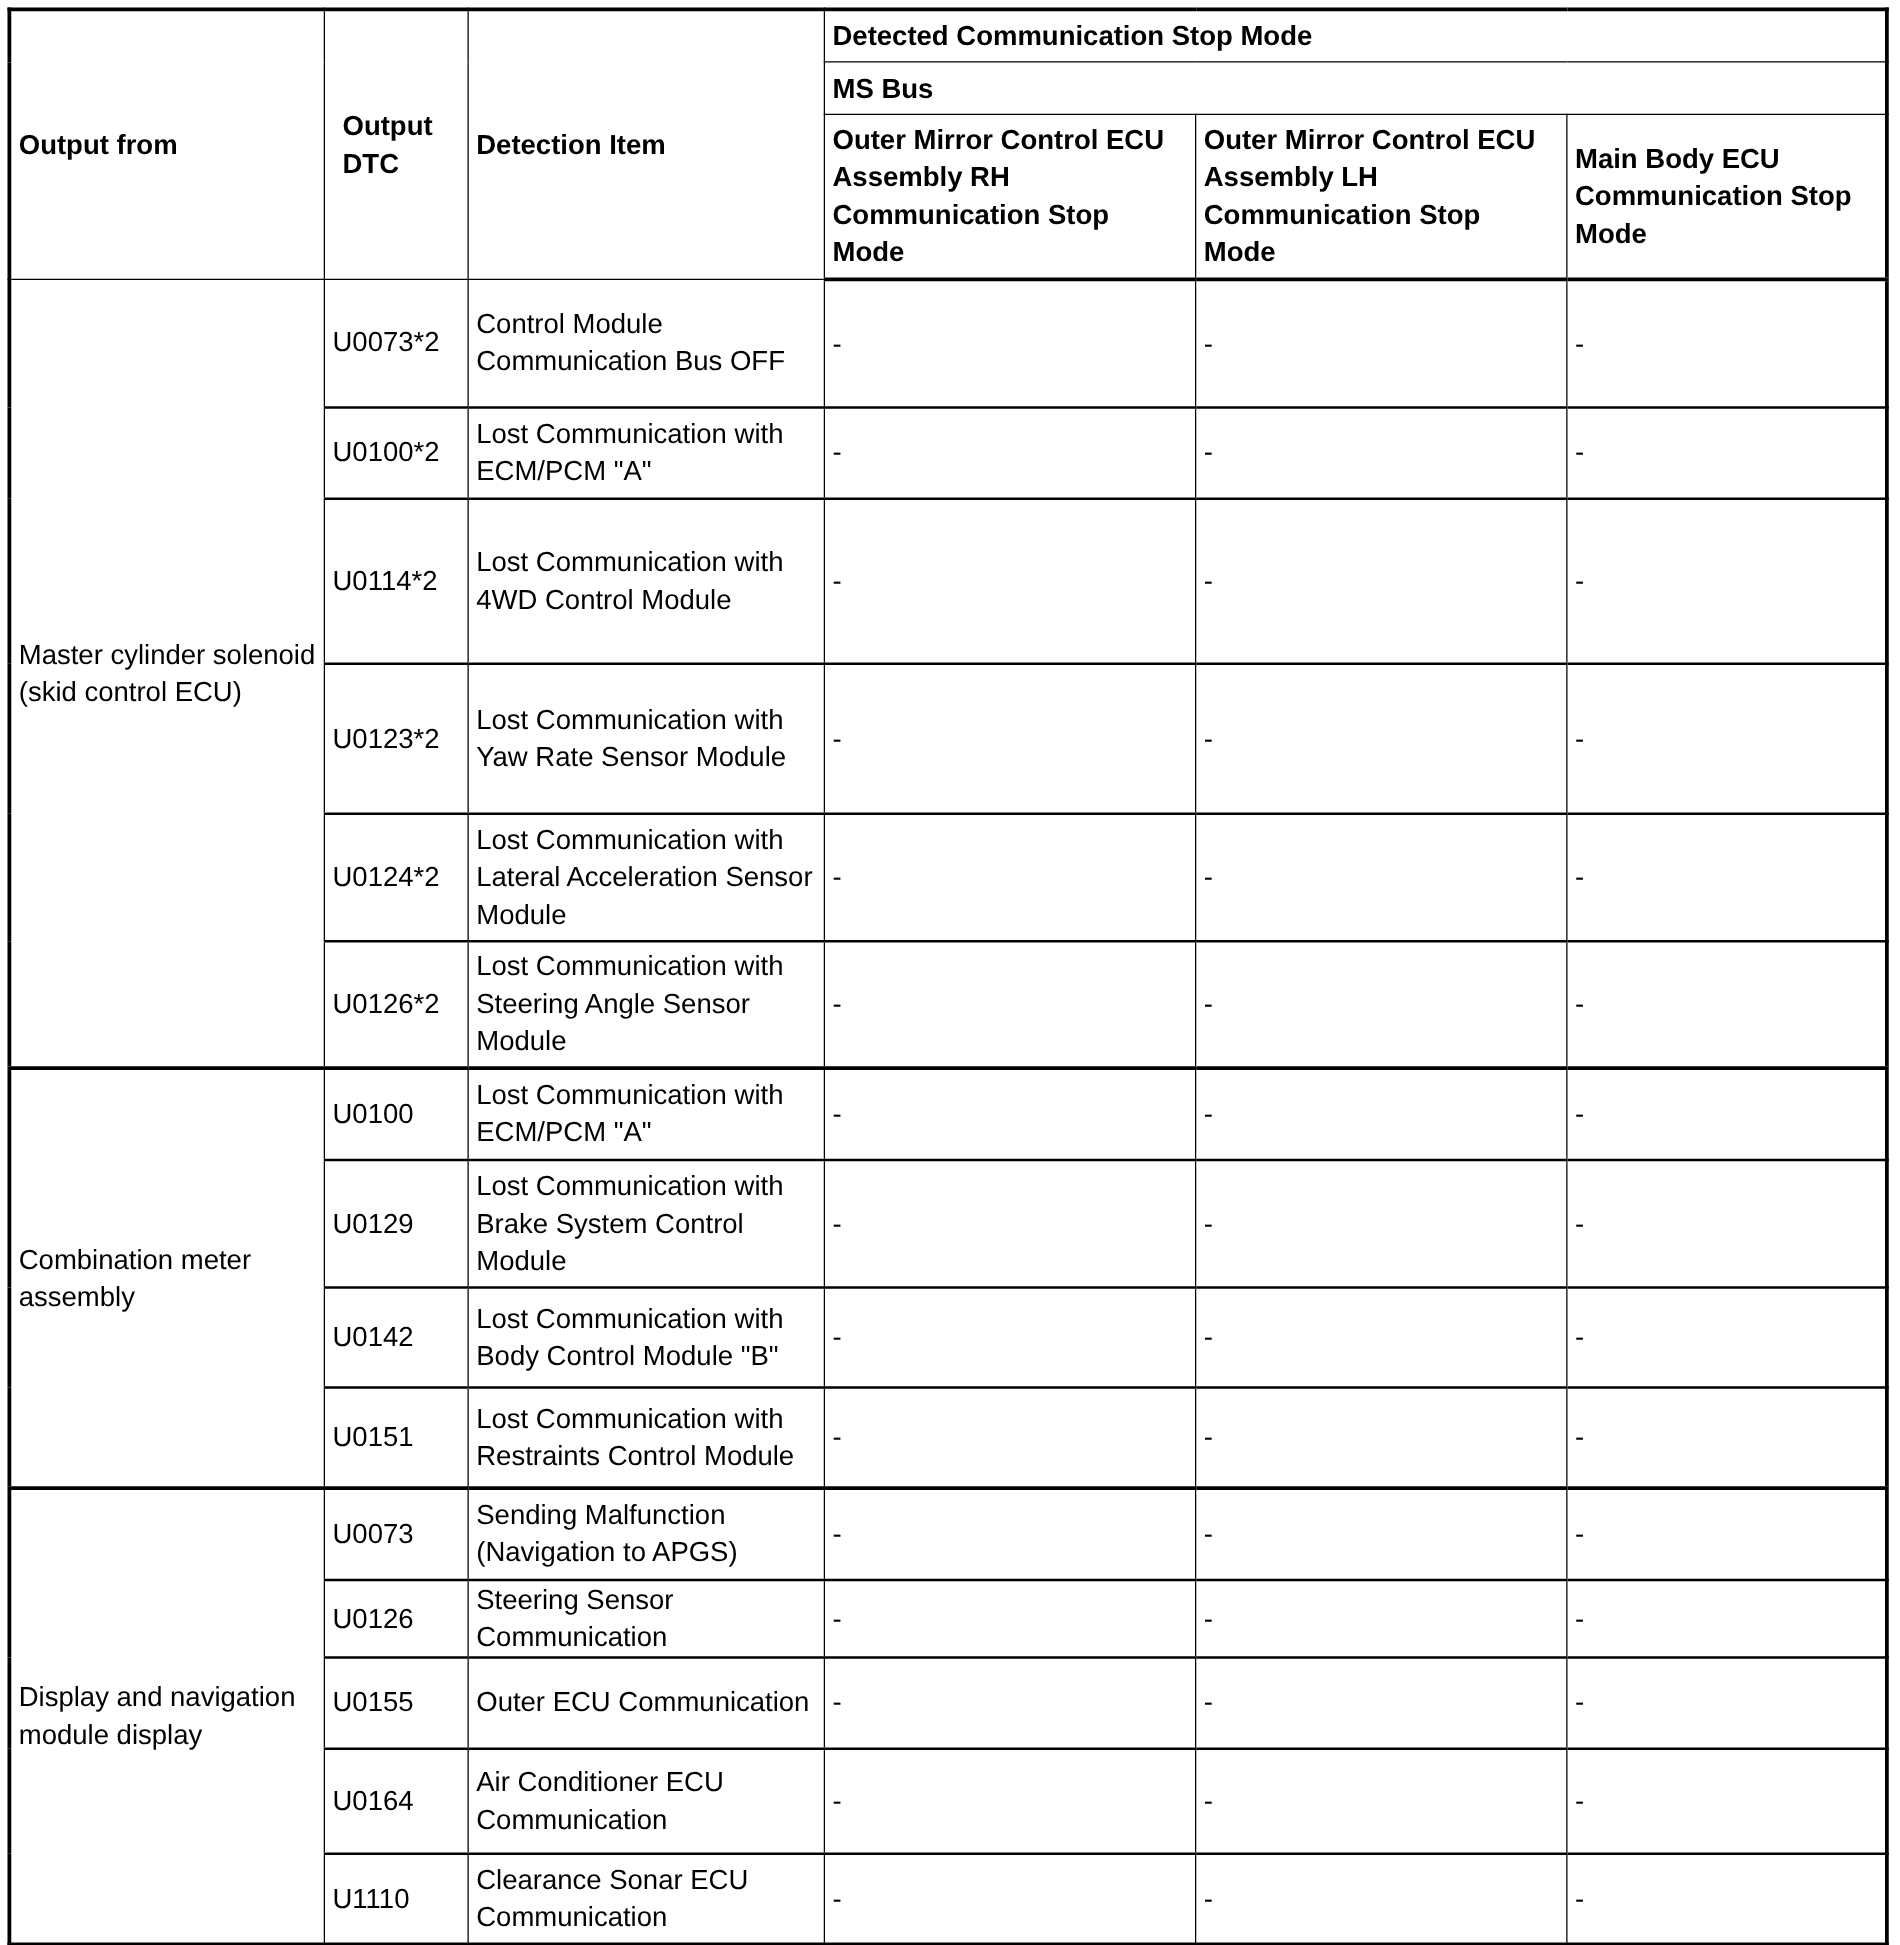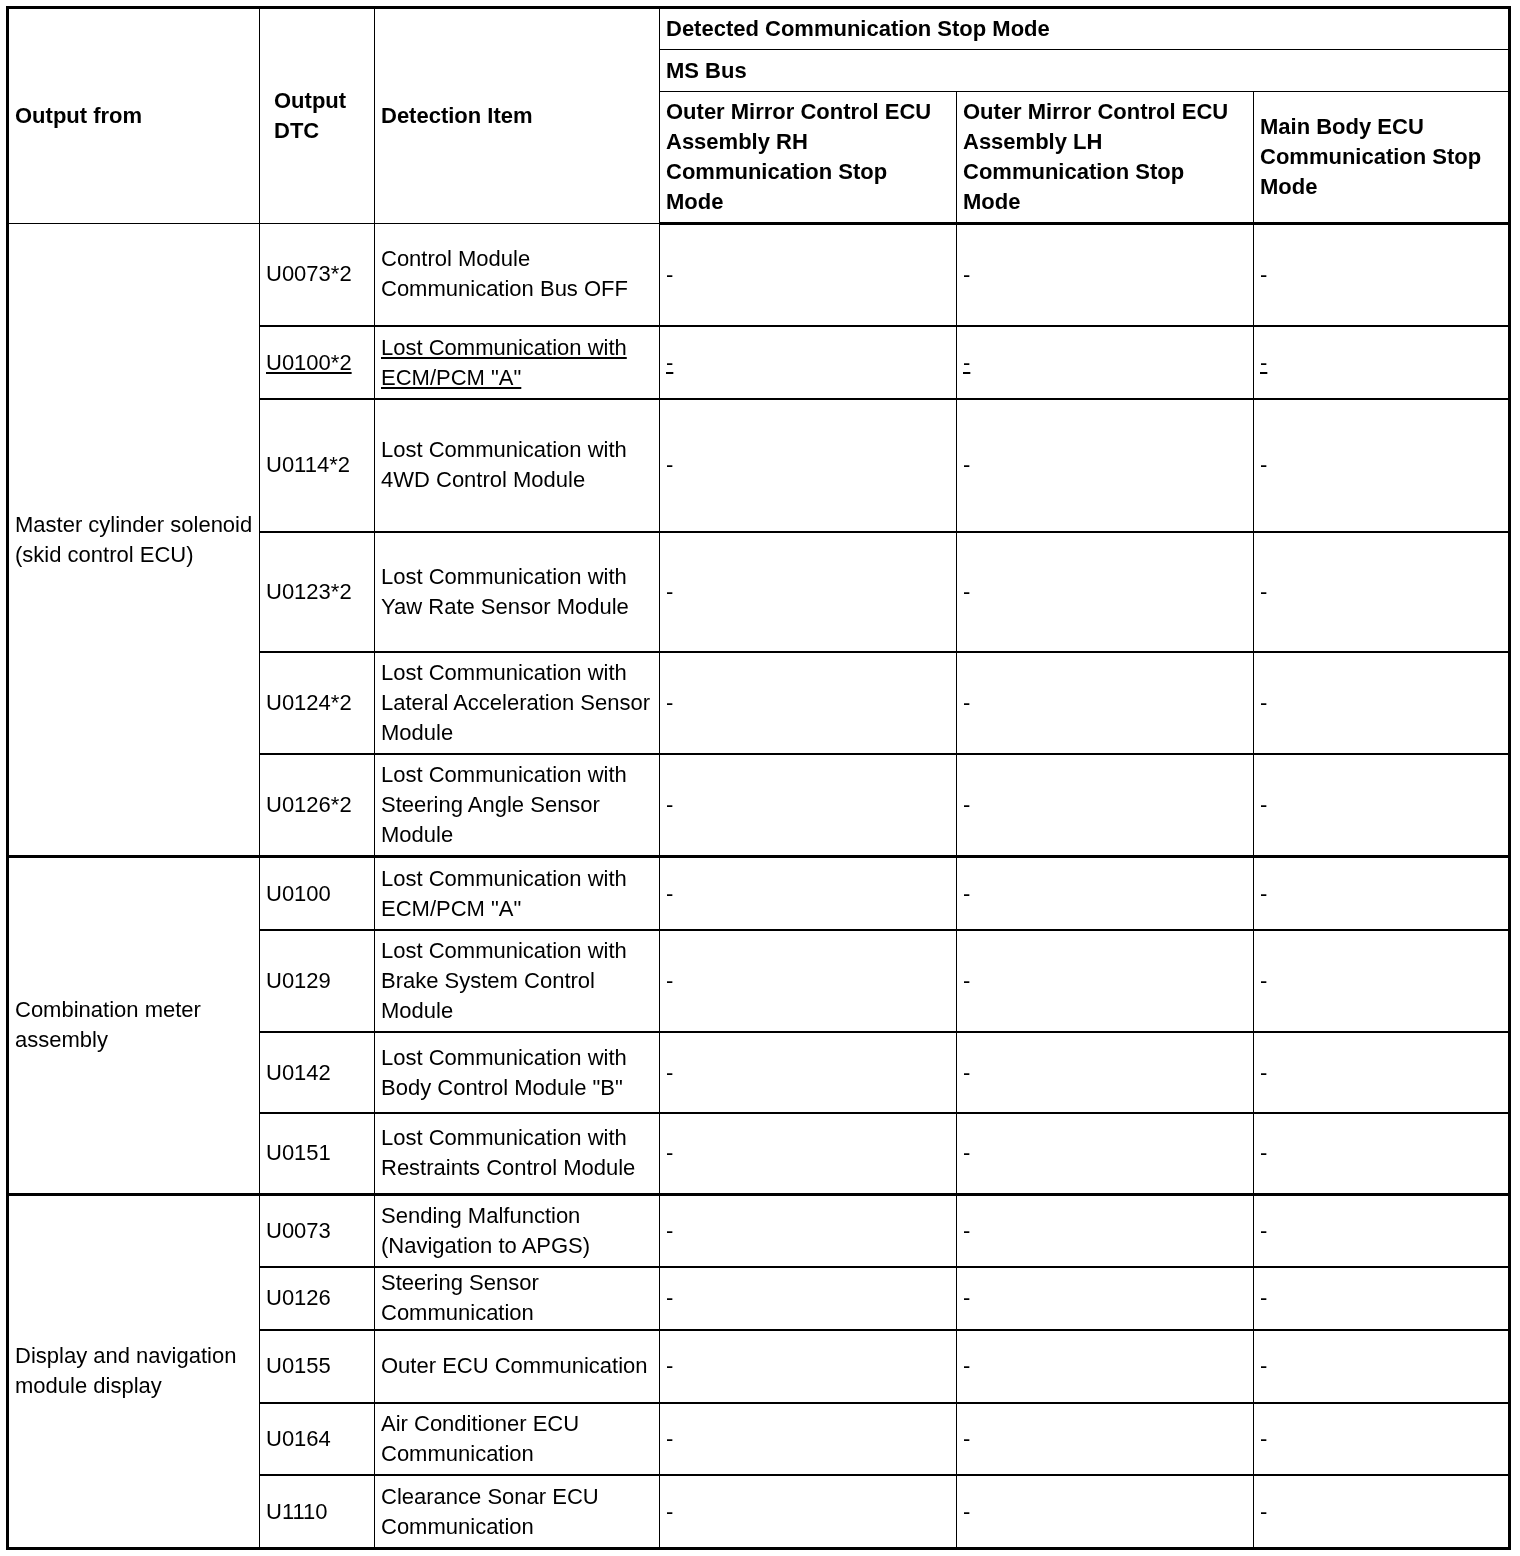--- a/index.html
+++ b/index.html
@@ -59,21 +59,21 @@
   </thead>
   <tbody id="tbody">
       <tr style="height: 102px;">
         <td rowspan="6">Master cylinder solenoid (skid control ECU)</td>
         <td class="col-dtc">U0073*2</td>
         <td class="col-item">Control Module Communication Bus OFF</td>
         <td class="col-rh">-</td>
         <td class="col-lh">-</td>
         <td class="col-main">-</td>
       </tr>
-      <tr class="thick" style="height: 73px; text-decoration: underline;">
+      <tr class="thick" style="height: 73px;">
         <td class="col-dtc">U0100*2</td>
         <td class="col-item">Lost Communication with ECM/PCM "A"</td>
         <td class="col-rh">-</td>
         <td class="col-lh">-</td>
         <td class="col-main">-</td>
       </tr>
       <tr class="thick" style="height: 132px;">
         <td class="col-dtc">U0114*2</td>
         <td class="col-item">Lost Communication with 4WD Control Module</td>
         <td class="col-rh">-</td>
@@ -145,21 +145,21 @@
         <td class="col-lh">-</td>
         <td class="col-main">-</td>
       </tr>
       <tr class="thick" style="height: 73px;">
         <td class="col-dtc">U0155</td>
         <td class="col-item">Outer ECU Communication</td>
         <td class="col-rh">-</td>
         <td class="col-lh">-</td>
         <td class="col-main">-</td>
       </tr>
-      <tr class="thick" style="height: 72px;">
+      <tr class="thick" style="height: 84px;">
         <td class="col-dtc">U0164</td>
         <td class="col-item">Air Conditioner ECU Communication</td>
         <td class="col-rh">-</td>
         <td class="col-lh">-</td>
         <td class="col-main">-</td>
       </tr>
       <tr class="thick" style="height: 73px;">
         <td class="col-dtc">U1110</td>
         <td class="col-item">Clearance Sonar ECU Communication</td>
         <td class="col-rh">-</td>

